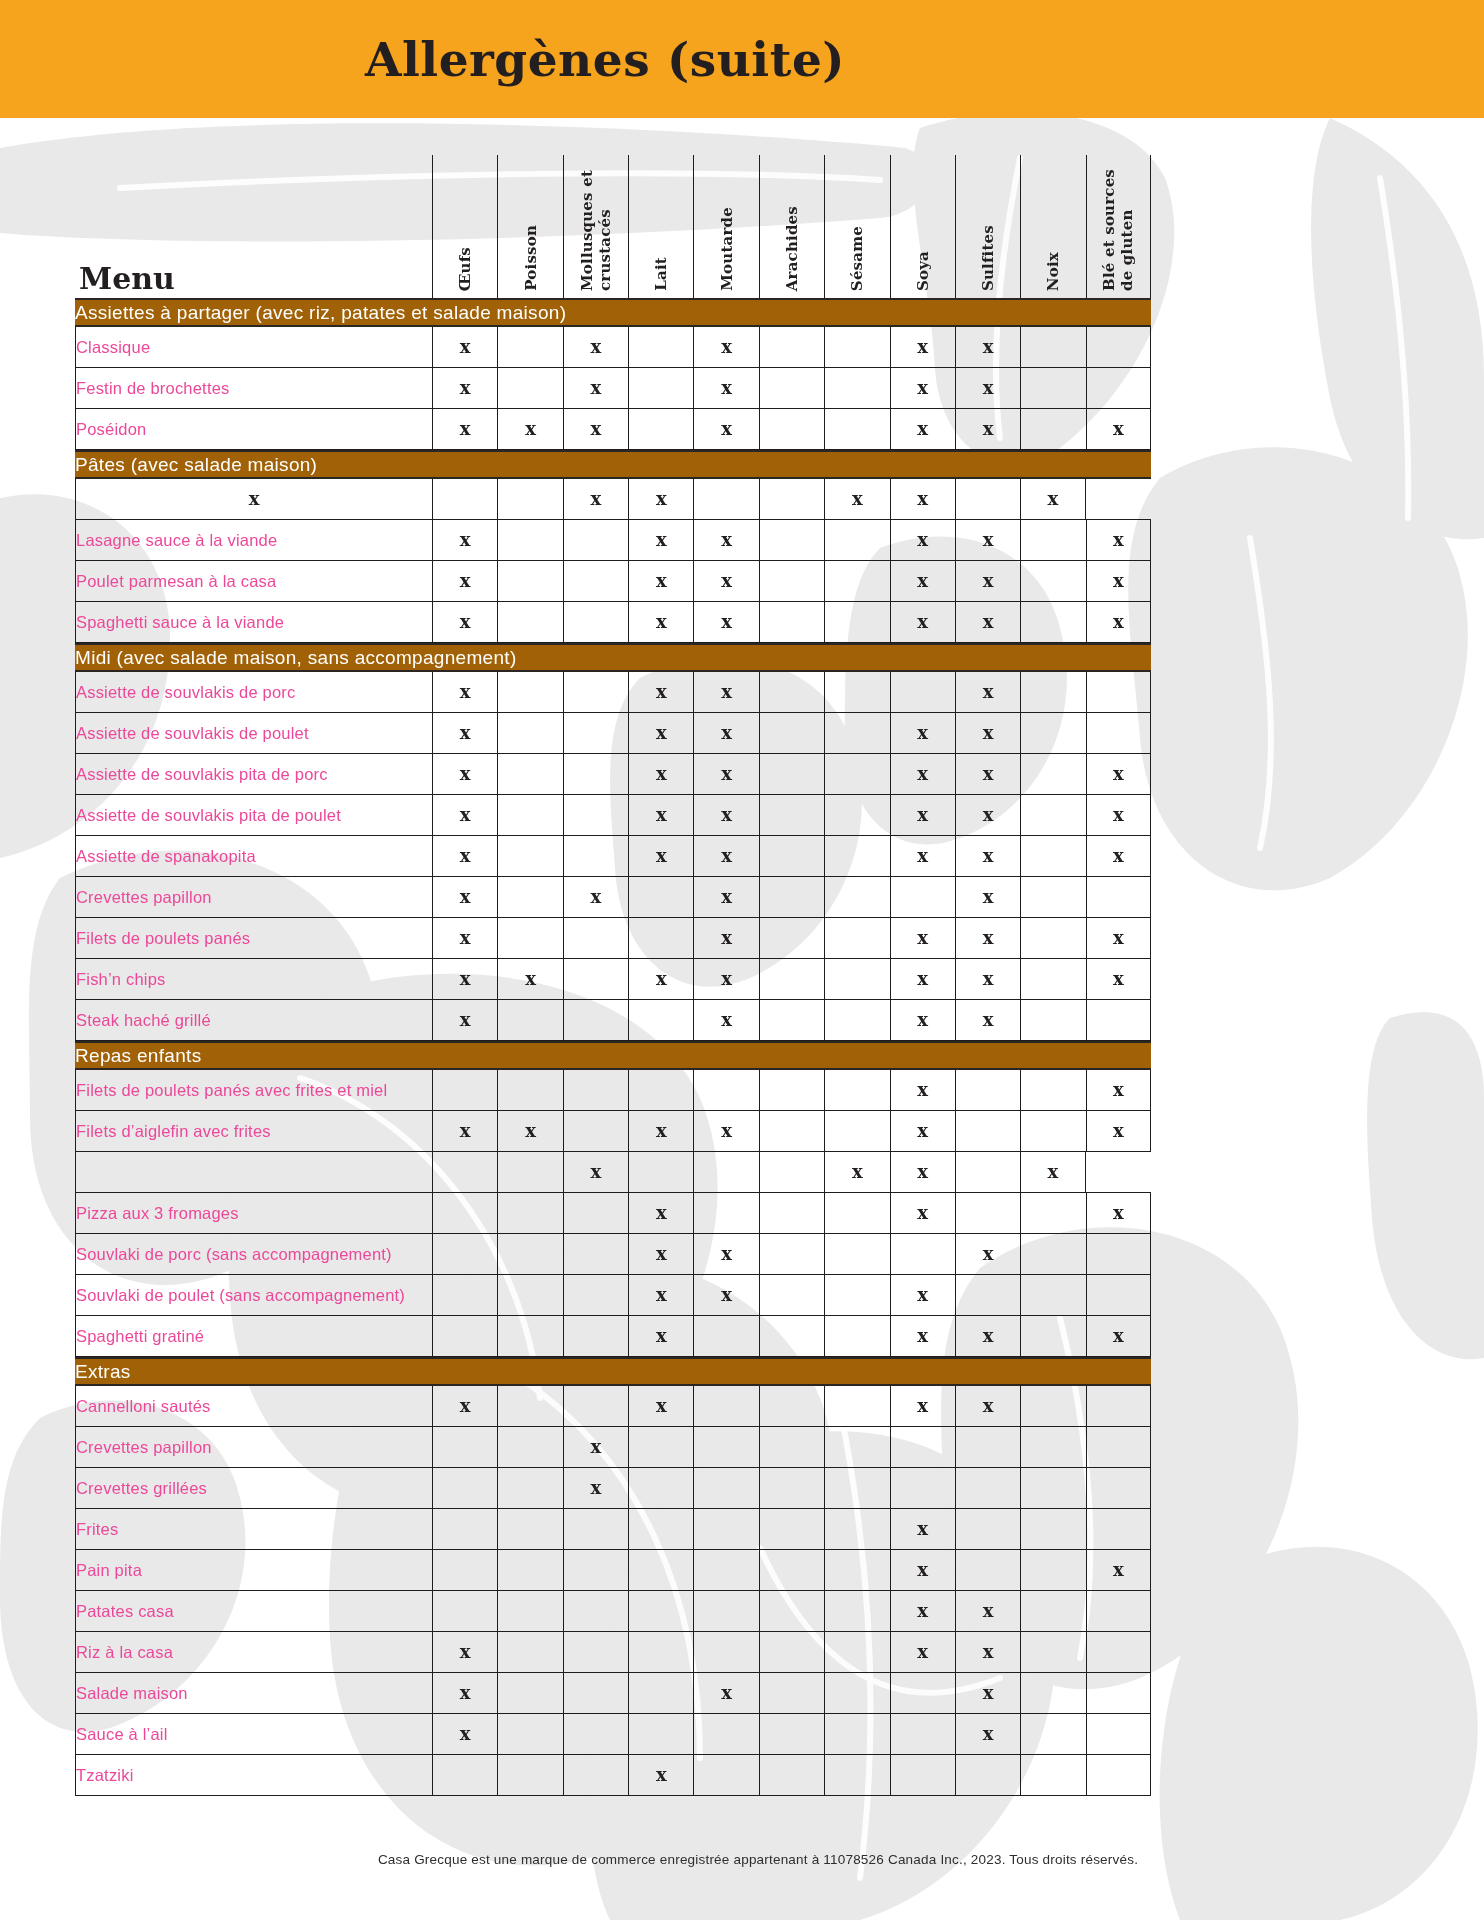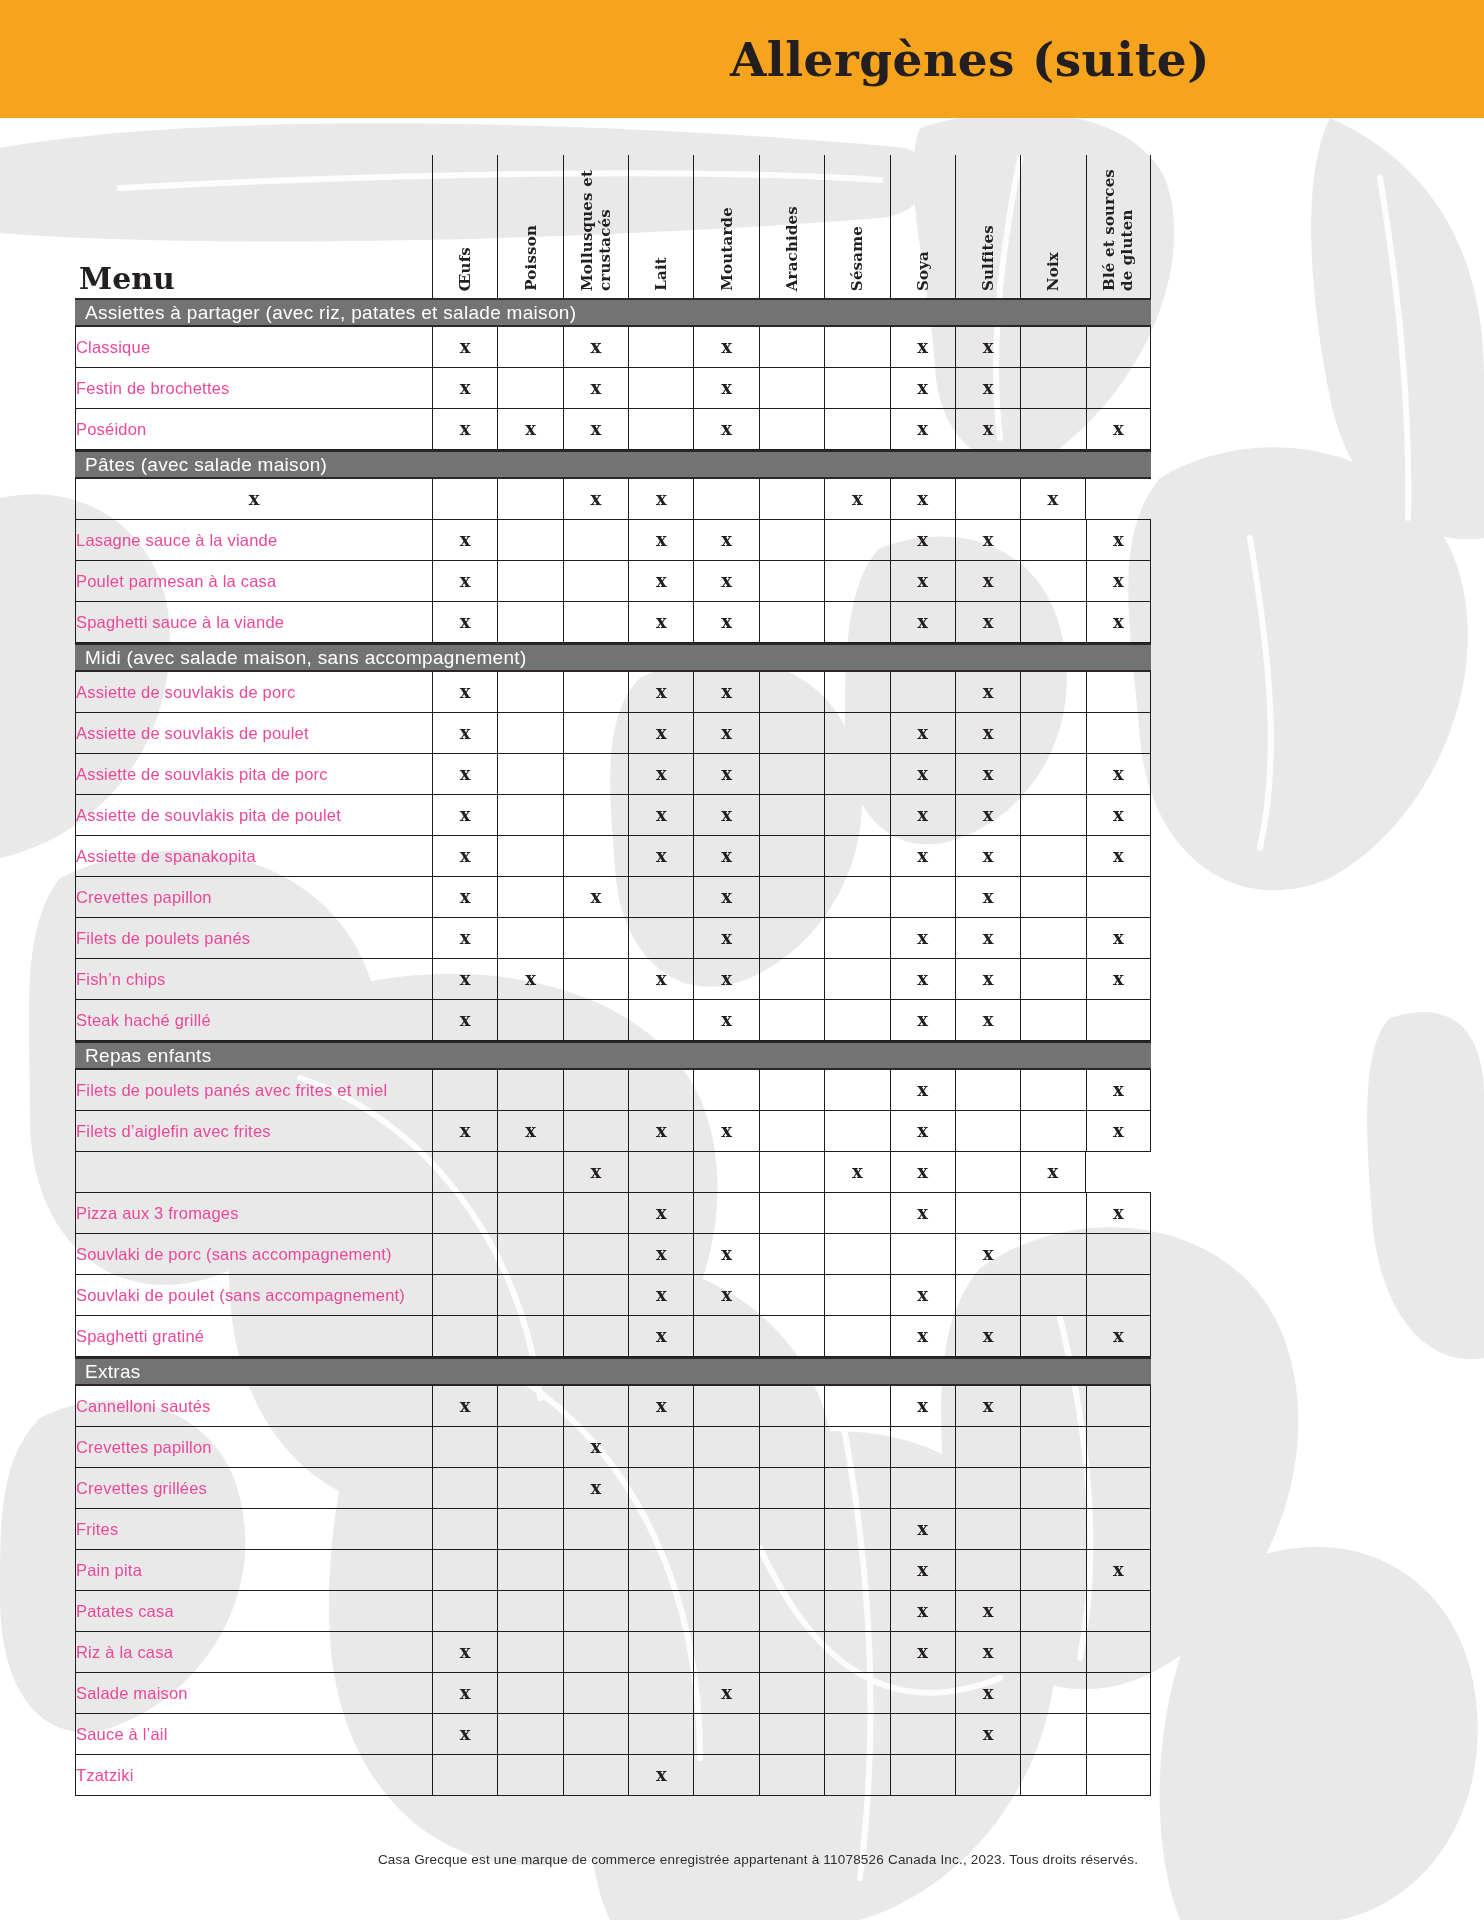--- a/index.html
+++ b/index.html
@@ -2,43 +2,43 @@
 <html lang="fr"><head>
 <meta charset="utf-8">
 <style>
   html,body{margin:0;padding:0;background:#ffffff;}
   .page{position:relative;width:1484px;height:1920px;overflow:hidden;background:#ffffff;
         font-family:"Liberation Sans",sans-serif;color:#231f20;}
 
   
   .topband{position:absolute;left:0;top:0;width:1484px;height:118px;background:#F6A41E;
            display:flex;align-items:center;}
-  .title{width:100%;text-align:right;padding-right:274px;box-sizing:border-box;
+  .title{width:100%;text-align:center;padding-right:274px;box-sizing:border-box;
          font-family:"DejaVu Serif","Liberation Serif",serif;font-weight:800;
          font-size:47px;letter-spacing:.5px;color:#231f20;margin:0;}
 
   
   .bg-art{position:absolute;left:0;top:118px;width:1484px;height:1802px;z-index:0;}
 
   
   .tbl{position:absolute;left:75px;top:155px;width:1076px;z-index:1;}
   .grid-row{display:grid;grid-template-columns:357px repeat(11,1fr);}
 
   .thead{height:143px;}
   .menu-head{display:flex;align-items:flex-end;padding:0 0 2px 4px;
              font-family:"DejaVu Serif","Liberation Serif",serif;font-weight:800;font-size:30px;}
   .col-head{border-left:1px solid #1d1d1b;display:flex;align-items:flex-end;justify-content:center;
             padding-bottom:7px;box-sizing:border-box;}
   .col-head:last-child{border-right:1px solid #1d1d1b;}
   .col-head span{writing-mode:vertical-rl;transform:rotate(180deg);max-height:126px;
                  font-family:"DejaVu Serif","Liberation Serif",serif;font-weight:700;
                  font-size:15px;line-height:1.2;letter-spacing:.2px;text-align:left;}
 
-  .section-bar{height:29px;background:#737373;border-top:2px solid #2b2523;border-bottom:2px solid #2b2523;
-               box-sizing:border-box;display:flex;align-items:center;padding-left:10px;
+  .section-bar{height:29px;background:#a16207;border-top:2px solid #2b2523;border-bottom:2px solid #2b2523;
+               box-sizing:border-box;display:flex;align-items:center;
                color:#ffffff;font-size:19px;font-weight:400;letter-spacing:.3px;}
 
   .row{height:41px;border-bottom:1px solid #1d1d1b;box-sizing:border-box;}
   .row .name{border-left:1px solid #1d1d1b;display:flex;align-items:center;
              font-size:16.5px;letter-spacing:.2px;color:#ec4899;}
   .row .cell{border-left:1px solid #1d1d1b;display:flex;align-items:center;justify-content:center;}
   .row .cell:last-child{border-right:1px solid #1d1d1b;}
   .xmark{font-family:"DejaVu Serif","Liberation Serif",serif;font-weight:700;font-size:18px;line-height:1;}
 
   

